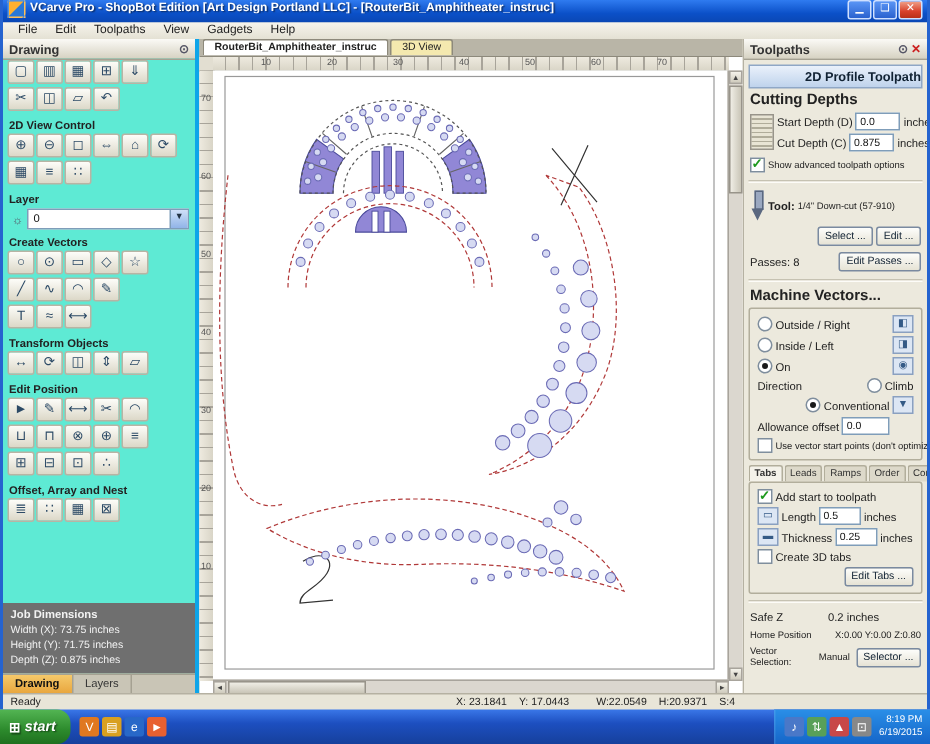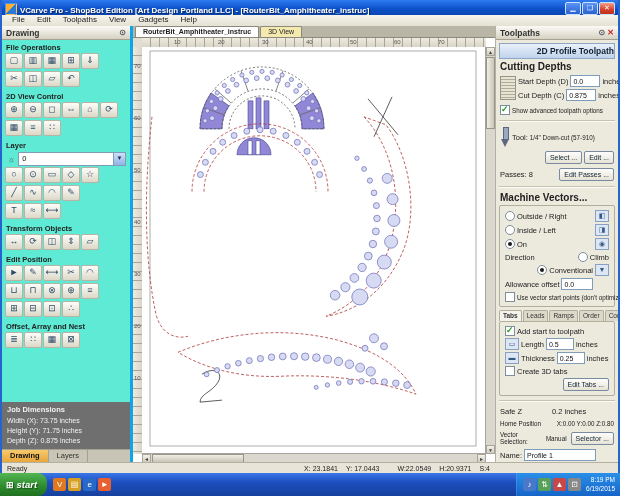--- a/index.html
+++ b/index.html
@@ -2,21 +2,21 @@
 <html><head>
 <meta charset="utf-8">
 <style>
   html,body{margin:0;padding:0;}
   .screen{position:relative;width:620px;height:496px;overflow:hidden;
     font-family:"Liberation Sans",sans-serif;background:#ece9dd;-webkit-font-smoothing:antialiased;}
   
   .appframe{position:absolute;top:0;left:0;right:0;bottom:23px;border-left:2px solid #2563cf;
     border-right:2px solid #2563cf;box-sizing:border-box;background:#ece9dd;}
   .titlebar{height:15px;background:linear-gradient(#2f7bf0,#0b50c8 60%,#0a47b4);display:flex;
-    align-items:flex-end;padding:0 3px;color:#fff;}
+    align-items:flex-start;padding:0 3px;color:#fff;}
   .appicon{width:10px;height:10px;background:linear-gradient(135deg,#ffb030 50%,#2a78d8 50%);
     border:1px solid #fff3;margin-right:3px;flex:none;}
   .titletext{font-size:8px;font-weight:bold;white-space:nowrap;overflow:hidden;text-overflow:ellipsis;flex:1;
     text-shadow:1px 1px 1px #0008;}
   .winbtns{display:flex;gap:1px;flex:none;}
   .wbtn{width:14px;height:11px;background:linear-gradient(#5a95f5,#2a62cf);border:1px solid #cfe0ff;
     border-radius:2px;color:#fff;font-size:7px;line-height:10px;text-align:center;}
   .wbtn.close{background:linear-gradient(#f0a088,#d8402a 60%,#b83018);}
   .menubar{height:11px;background:linear-gradient(#f6f4ec,#e4e1d4);border-bottom:1px solid #c2bead;
     display:flex;padding-left:4px;}
@@ -153,21 +153,20 @@
 
     <div class="main">
 
       <div class="leftpanel">
         <div class="phead">
           <span>Drawing</span>
           <span class="sp"></span>
           <span class="phicon">⊙</span>
         </div>
 
-        <div class="seclabel">File Operations</div>
         <div class="icorow">
             <span class="tbicon">▢</span>
             <span class="tbicon">▥</span>
             <span class="tbicon">▦</span>
             <span class="tbicon">⊞</span>
             <span class="tbicon">⇓</span>
           </div>
         <div class="icorow">
             <span class="tbicon">✂</span>
             <span class="tbicon">◫</span>
@@ -192,20 +191,21 @@
 
         <div class="seclabel">Layer</div>
         <div class="layerrow">
           <span class="phicon">☼</span>
           <span class="combo">
             <span class="val">0</span>
             <span class="arrow">▼</span>
           </span>
         </div>
 
+        <div class="seclabel">Create Vectors</div>
         <div class="icorow">
             <span class="tbicon">○</span>
             <span class="tbicon">⊙</span>
             <span class="tbicon">▭</span>
             <span class="tbicon">◇</span>
             <span class="tbicon">☆</span>
           </div>
         <div class="icorow">
             <span class="tbicon">╱</span>
             <span class="tbicon">∿</span>
@@ -451,21 +451,21 @@
         </div>
         <div class="tprow">
           <span class="cb checked"></span>
           <span class="lab smalltext">Show advanced toolpath options</span>
         </div>
 
         <div class="sep"></div>
 
         <div class="tprow">
           <span class="bitic"></span>
-          <span style="font-weight:normal;">Tool:</span>
+          <span style="font-weight:bold;">Tool:</span>
           <span class="lab smalltext">1/4" Down-cut (57-910)</span>
         </div>
         <div class="tprow">
           <span class="grow"></span>
           <button class="btn">Select ...</button>
           <button class="btn">Edit ...</button>
         </div>
         <div class="tprow">
           <span class="lab">Passes: 8</span>
           <span class="grow"></span>
@@ -561,24 +561,20 @@
         <div class="tprow smalltext">
           <span>Home Position</span>
           <span class="grow"></span>
           <span>X:0.00 Y:0.00 Z:0.80</span>
         </div>
         <div class="tprow smalltext">
           <span>Vector Selection:</span>
           <span>Manual</span>
           <span class="grow"></span>
           <button class="btn">Selector ...</button>
-        </div>
-        <div class="tprow">
-          <span class="lab">Name:</span>
-          <input class="inp" style="width: 66px;" value="Profile 1">
         </div>
 
       </div>
     </div>
 
     <div class="statusbar">
       <span class="ready">Ready</span>
       <span class="coords">
         <span>X: 23.1841</span>
         <span>Y: 17.0443</span>

